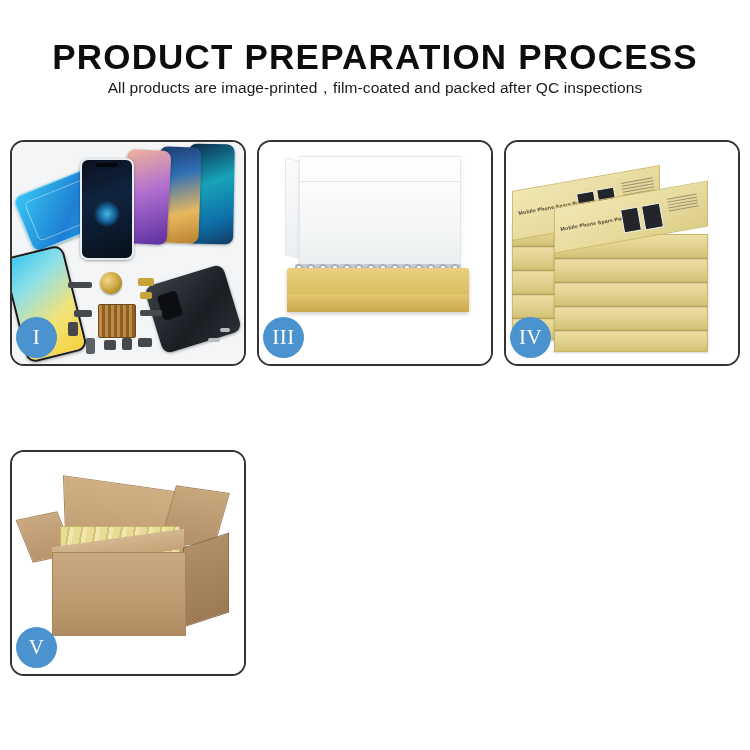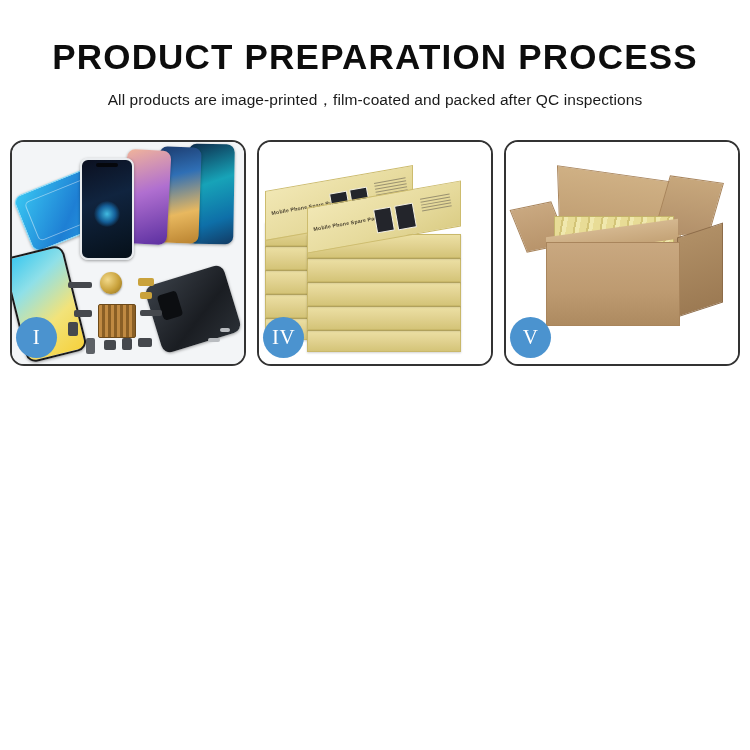--- a/index.html
+++ b/index.html
@@ -32,21 +32,21 @@
   .title {
     font-family: "Liberation Sans", sans-serif;
     font-size: 35px;
     font-weight: 700;
     letter-spacing: 1.2px;
     color: #0d0d0d;
     line-height: 42px;
     white-space: nowrap;
   }
   .subtitle {
-    margin-top: 12px;
+    margin-top: 0;
     font-family: "Liberation Sans", sans-serif;
     font-size: 15.5px;
     font-weight: 400;
     letter-spacing: 0.1px;
     color: #1a1a1a;
     line-height: 20px;
     white-space: nowrap;
   }
 
   
@@ -409,20 +409,30 @@
         <div class="part" style="left:110px;top:196px;width:10px;height:12px;"></div>
         <div class="part" style="left:74px;top:196px;width:9px;height:16px;background:#5d6166;"></div>
         <div class="part" style="left:126px;top:196px;width:14px;height:9px;"></div>
         <div class="part" style="left:196px;top:196px;width:12px;height:4px;background:#b9bcc0;"></div>
         <div class="part" style="left:208px;top:186px;width:10px;height:4px;background:#b9bcc0;"></div>
       </div>
       <div class="badge">I</div>
     </div>
 
 
+    <div class="card">
+      <div class="card-inner p3">
+        <div class="box3-flapL"></div>
+        <div class="box3-lid"></div>
+        <div class="box3-fill"></div>
+        <div class="box3-base"></div>
+        <div class="box3-frontlip"></div>
+      </div>
+      <div class="badge">III</div>
+    </div>
 
     <div class="card">
       <div class="card-inner p4">
 
         <div class="kbox" style="left:6px;top:176px;width:146px;height:20px;"></div>
         <div class="kbox" style="left:6px;top:152px;width:146px;height:22px;"></div>
         <div class="kbox" style="left:6px;top:128px;width:146px;height:22px;"></div>
         <div class="kbox" style="left:6px;top:104px;width:146px;height:22px;"></div>
         <div class="kbox" style="left:6px;top:80px;width:146px;height:22px;"></div>
         <div class="klid" style="left:6px;top:36px;width:146px;height:48px;"></div>

